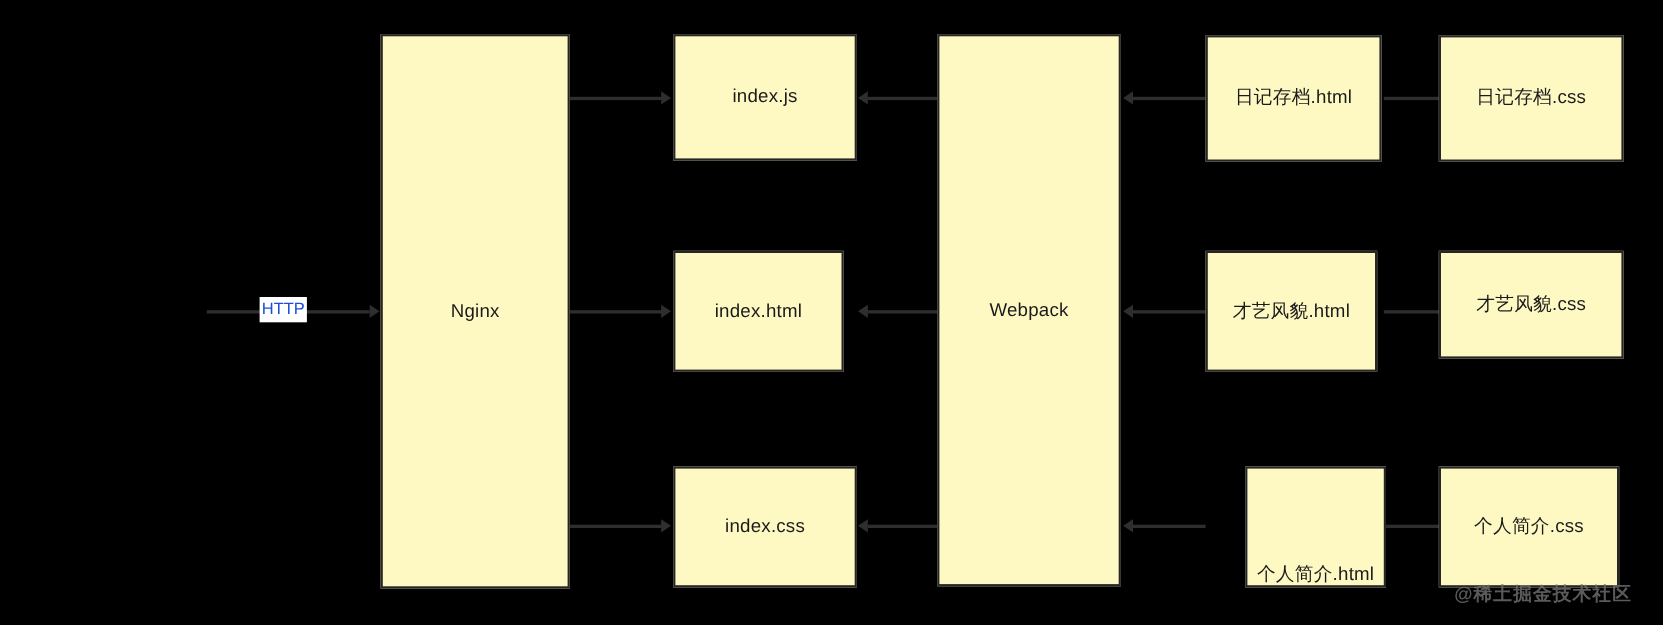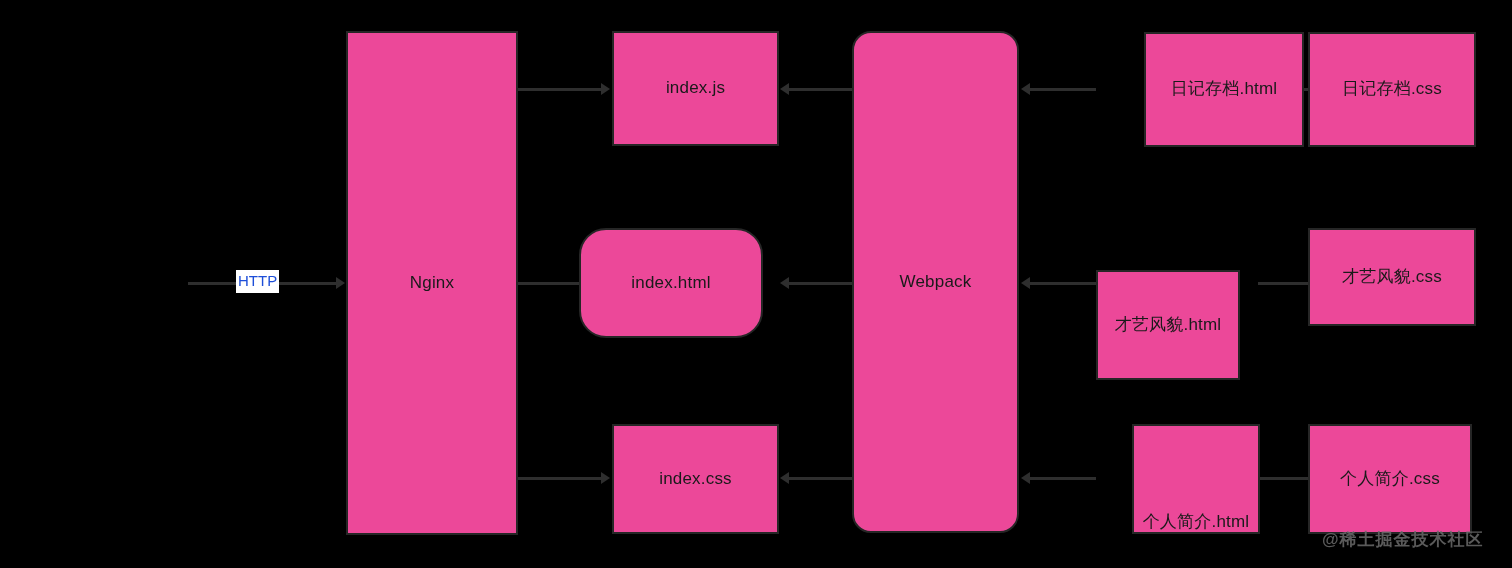--- a/index.html
+++ b/index.html
@@ -12,21 +12,21 @@
   }
   #canvas {
     position: relative;
     width: 1512px;
     height: 568px;
     background: #000000;
     overflow: hidden;
   }
   .node {
     position: absolute;
-    background: #ec4899;
+    background: #fef9c3;
     border: 2px solid #262626;
     box-sizing: border-box;
     display: flex;
     align-items: center;
     justify-content: center;
     color: #1a1a1a;
     font-size: 17px;
     line-height: 1.2;
     text-align: center;
     letter-spacing: 0.2px;
@@ -116,37 +116,37 @@
 
 
   <div class="node" style="left:346px; top:31px; width:172px; height:504px;">
     <span class="node-label">Nginx</span>
   </div>
 
   <div class="node" style="left:612px; top:31px; width:167px; height:115px;">
     <span class="node-label">index.js</span>
   </div>
 
-  <div class="node" style="left:579px; top:228px; width:184px; height:110px;border-radius:27px;">
+  <div class="node" style="left:612px; top:228px; width:155px; height:110px;">
     <span class="node-label">index.html</span>
   </div>
 
   <div class="node" style="left:612px; top:424px; width:167px; height:110px;">
     <span class="node-label">index.css</span>
   </div>
 
-  <div class="node" style="left:852px; top:31px; width:167px; height:502px;border-radius:19px;">
+  <div class="node" style="left:852px; top:31px; width:167px; height:502px;">
     <span class="node-label">Webpack</span>
   </div>
 
-  <div class="node" style="left:1096px; top:32px; width:160px; height:115px;margin-left:48px;">
+  <div class="node" style="left:1096px; top:32px; width:160px; height:115px;">
     <span class="node-label">日记存档.html</span>
   </div>
 
-  <div class="node" style="left:1096px; top:228px; width:144px; height:110px;margin-top:42px;">
+  <div class="node" style="left:1096px; top:228px; width:156px; height:110px;">
     <span class="node-label">才艺风貌.html</span>
   </div>
 
   <div class="node" style="left:1132px; top:424px; width:128px; height:110px;align-items:flex-end;">
     <span class="node-label">个人简介.html</span>
   </div>
 
   <div class="node" style="left:1308px; top:32px; width:168px; height:115px;text-align:center;">
     <span class="node-label">日记存档.css</span>
   </div>

